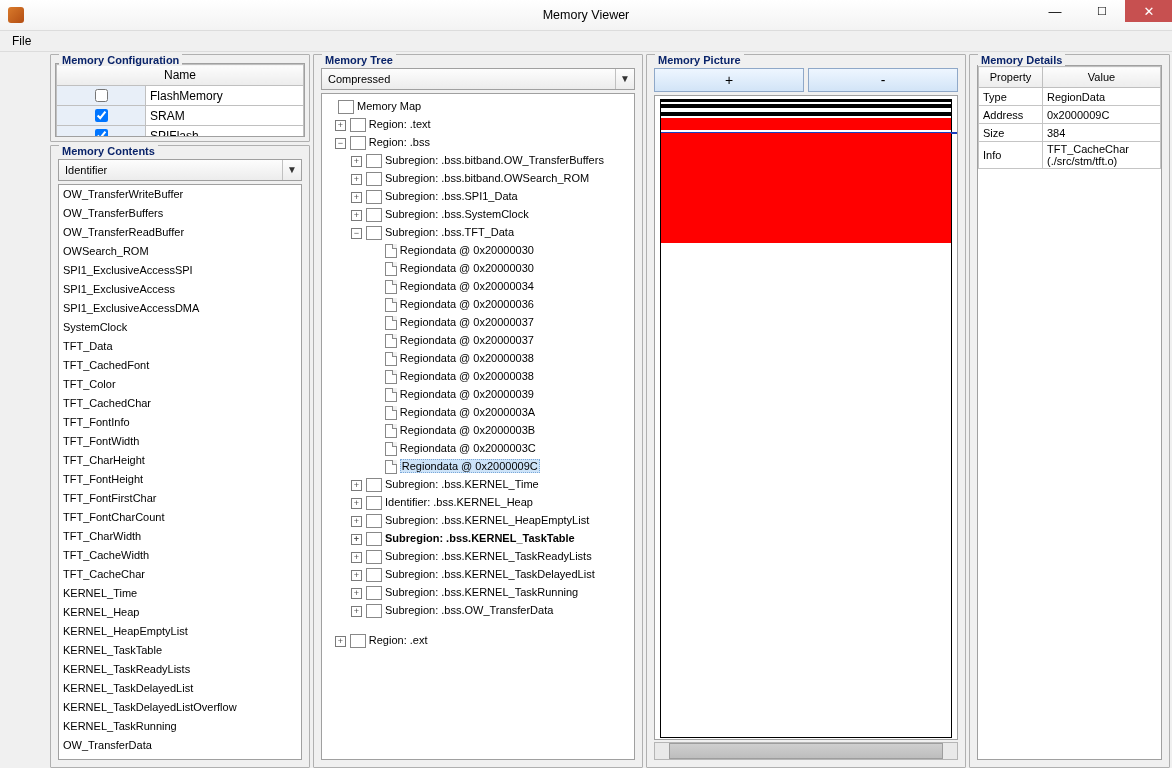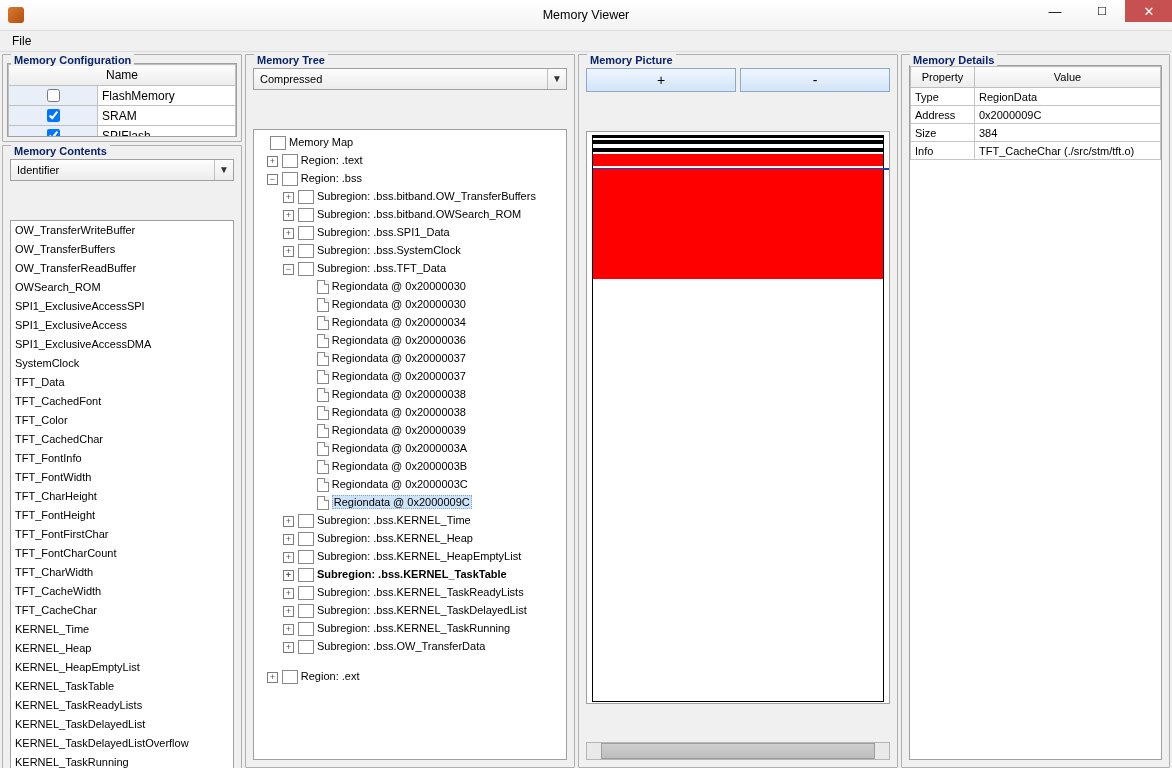--- a/index.html
+++ b/index.html
@@ -58,21 +58,21 @@
   
   .workarea {
     display:flex;
     height: calc(768px - 30px - 20px);
     padding:2px;
     gap:3px;
     box-sizing:border-box;
     background:#f0f0f0;
   }
   .col { display:flex; flex-direction:column; gap:3px; }
-  .col1 { width:240px; }
+  .col1 { width:260px;margin-left:48px; }
   .col2 { width:330px; }
   .col3 { width:320px; }
   .col4 { flex:1; }
 
   .panel {
     background:#eee;
     border:1px solid #b0b0b0;
     background:#f0f0f0;
     display:flex; flex-direction:column;
     position:relative;
@@ -90,21 +90,21 @@
     line-height:12px;
   }
   .panel-body {
     margin:8px 4px 4px 4px;
     border:1px solid #a0a0a0;
     background:#fff;
     flex:1;
     display:flex; flex-direction:column;
     overflow:hidden;
   }
-  .panel-body.noborder { border:none; background:transparent;gap:36px; }
+  .panel-body.noborder { border:none; background:transparent; }
 
   
   .mc-table {
     border-collapse:collapse; width:100%;
   }
   .mc-table th {
     background: linear-gradient(#fdfdfd, #ececec);
     border:1px solid #c0c0c0;
     font-weight:normal;
     height:18px;
@@ -358,21 +358,21 @@
             <div class="tnode" style="padding-left: 46.8px;"><span style="display:inline-block;width:14px;"></span><span class="icon-file"></span><span class="label">Regiondata @ 0x20000037</span></div>
             <div class="tnode" style="padding-left: 46.8px;"><span style="display:inline-block;width:14px;"></span><span class="icon-file"></span><span class="label">Regiondata @ 0x20000037</span></div>
             <div class="tnode" style="padding-left: 46.8px;"><span style="display:inline-block;width:14px;"></span><span class="icon-file"></span><span class="label">Regiondata @ 0x20000038</span></div>
             <div class="tnode" style="padding-left: 46.8px;"><span style="display:inline-block;width:14px;"></span><span class="icon-file"></span><span class="label">Regiondata @ 0x20000038</span></div>
             <div class="tnode" style="padding-left: 46.8px;"><span style="display:inline-block;width:14px;"></span><span class="icon-file"></span><span class="label">Regiondata @ 0x20000039</span></div>
             <div class="tnode" style="padding-left: 46.8px;"><span style="display:inline-block;width:14px;"></span><span class="icon-file"></span><span class="label">Regiondata @ 0x2000003A</span></div>
             <div class="tnode" style="padding-left: 46.8px;"><span style="display:inline-block;width:14px;"></span><span class="icon-file"></span><span class="label">Regiondata @ 0x2000003B</span></div>
             <div class="tnode" style="padding-left: 46.8px;"><span style="display:inline-block;width:14px;"></span><span class="icon-file"></span><span class="label">Regiondata @ 0x2000003C</span></div>
             <div class="tnode selected" style="padding-left: 46.8px;"><span style="display:inline-block;width:14px;"></span><span class="icon-file"></span><span class="label">Regiondata @ 0x2000009C</span></div>
             <div class="tnode" style="padding-left: 27px;"><span class="toggle">+</span><span class="icon-folder"></span><span class="label">Subregion: .bss.KERNEL_Time</span></div>
-            <div class="tnode" style="padding-left: 27px;"><span class="toggle">+</span><span class="icon-folder"></span><span class="label">Subregion: .bss.KERNEL_Heap</span></div>
+            <div class="tnode" style="padding-left: 27px;"><span class="toggle">+</span><span class="icon-folder"></span><span class="label">Identifier: .bss.KERNEL_Heap</span></div>
             <div class="tnode" style="padding-left: 27px;"><span class="toggle">+</span><span class="icon-folder"></span><span class="label">Subregion: .bss.KERNEL_HeapEmptyList</span></div>
             <div class="tnode" style="padding-left: 27px; font-weight: bold;"><span class="toggle">+</span><span class="icon-folder"></span><span class="label">Subregion: .bss.KERNEL_TaskTable</span></div>
             <div class="tnode" style="padding-left: 27px;"><span class="toggle">+</span><span class="icon-folder"></span><span class="label">Subregion: .bss.KERNEL_TaskReadyLists</span></div>
             <div class="tnode" style="padding-left: 27px;"><span class="toggle">+</span><span class="icon-folder"></span><span class="label">Subregion: .bss.KERNEL_TaskDelayedList</span></div>
             <div class="tnode" style="padding-left: 27px;"><span class="toggle">+</span><span class="icon-folder"></span><span class="label">Subregion: .bss.KERNEL_TaskRunning</span></div>
             <div class="tnode" style="padding-left: 27px;"><span class="toggle">+</span><span class="icon-folder"></span><span class="label">Subregion: .bss.OW_TransferData</span></div>
             <div class="tnode" style="padding-left: 10.8px; margin-top: 12px;"><span class="toggle">+</span><span class="icon-folder"></span><span class="label">Region: .ext</span></div>
           </div>
       </div>
     </div>

